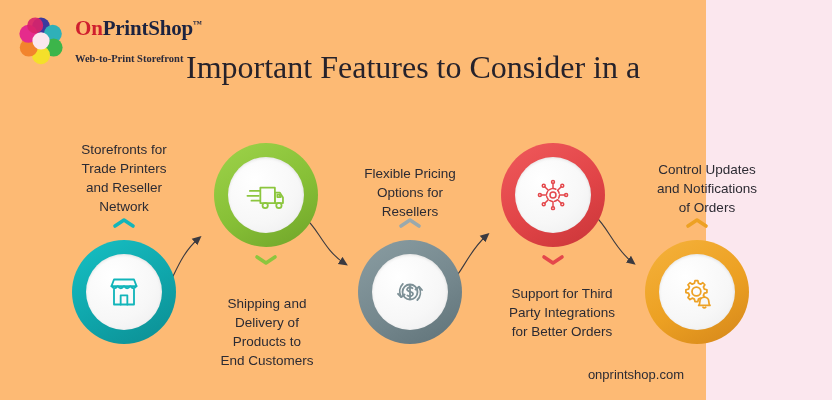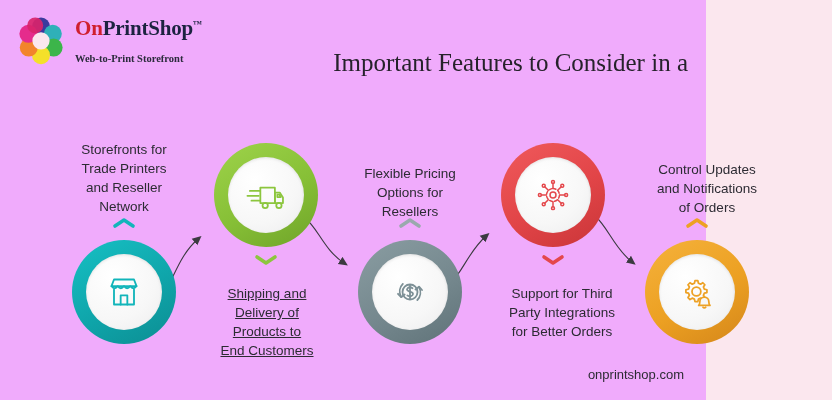--- a/index.html
+++ b/index.html
@@ -2,44 +2,44 @@
 <html><head>
 <meta charset="utf-8">
 <style>
   * { box-sizing: border-box; margin: 0; padding: 0; }
   html, body {
     width: 832px; height: 400px;
     overflow: hidden;
     background: #fbe7ee;
     font-family: "Liberation Sans", sans-serif;
   }
-  #canvas { position: relative; width: 706px; height: 400px; background: #f0abfc; }
+  #canvas { position: relative; width: 706px; height: 400px; background: #fdba74; }
 
   
   .logo-wrap { position: absolute; left: 16px; top: 16px; display: flex; align-items: center; gap: 9px; }
   .logo-mark { width: 50px; height: 50px; position: relative; }
   .logo-text { display: flex; flex-direction: column; line-height: 1; }
   .logo-title {
     font-family: "Liberation Serif", serif;
     font-weight: bold; font-size: 21px; letter-spacing: -0.2px;
     color: #1c2340; white-space: nowrap; position: relative;
   }
   .logo-title .on { color: #cf1f2e; }
   .logo-tm { font-size: 9px; vertical-align: super; font-weight: bold; color: #1c2340; }
   .logo-sub {
     font-family: "Liberation Serif", serif;
     font-weight: bold; font-size: 10.5px; color: #2b2b3c; margin-top: 15px; white-space: nowrap;
   }
 
   
   .heading {
-    position: absolute; left: 198px; top: 46px; width: 490px;
-    text-align: right;
+    position: absolute; left: 186px; top: 46px; width: 490px;
+    text-align: left;
     font-family: "Liberation Serif", serif;
-    font-size: 25px; line-height: 1.35; color: #26222b; font-weight: normal;
+    font-size: 32px; line-height: 1.35; color: #26222b; font-weight: normal;
   }
   .heading span { display: block; }
 
   
   .node { position: absolute; width: 104px; height: 104px; }
   .ring {
     position: absolute; inset: 0; border-radius: 50%;
     display: flex; align-items: center; justify-content: center;
   }
   .ring::after {
@@ -153,21 +153,21 @@
           <path d="M8 31 H18"></path>
         </svg>
       </div>
     </div>
   </div>
   <div class="chev" style="left:253px; top:253px;">
     <svg width="26" height="14" viewBox="0 0 26 14" fill="none" stroke="#8cc63e" stroke-width="3.6" stroke-linecap="round" stroke-linejoin="round">
       <path d="M4 4 L13 10 L22 4"></path>
     </svg>
   </div>
-  <div class="label" style="left:190px; top:272px; width:154px;text-decoration:underline;">
+  <div class="label" style="left:190px; top:282px; width:154px;">
     <div>Shipping and</div>
     <div>Delivery of</div>
     <div>Products to</div>
     <div>End Customers</div>
   </div>
 
   <div class="node" style="left:358px; top:240px;">
     <div class="ring" style="background:linear-gradient(150deg,#8a9da2 0%,#75888e 55%,#5f7278 100%);">
       <div class="inner">
         <svg width="40" height="40" viewBox="0 0 48 48" fill="none" stroke="#7d9096" stroke-width="2.2" stroke-linecap="round" stroke-linejoin="round">

